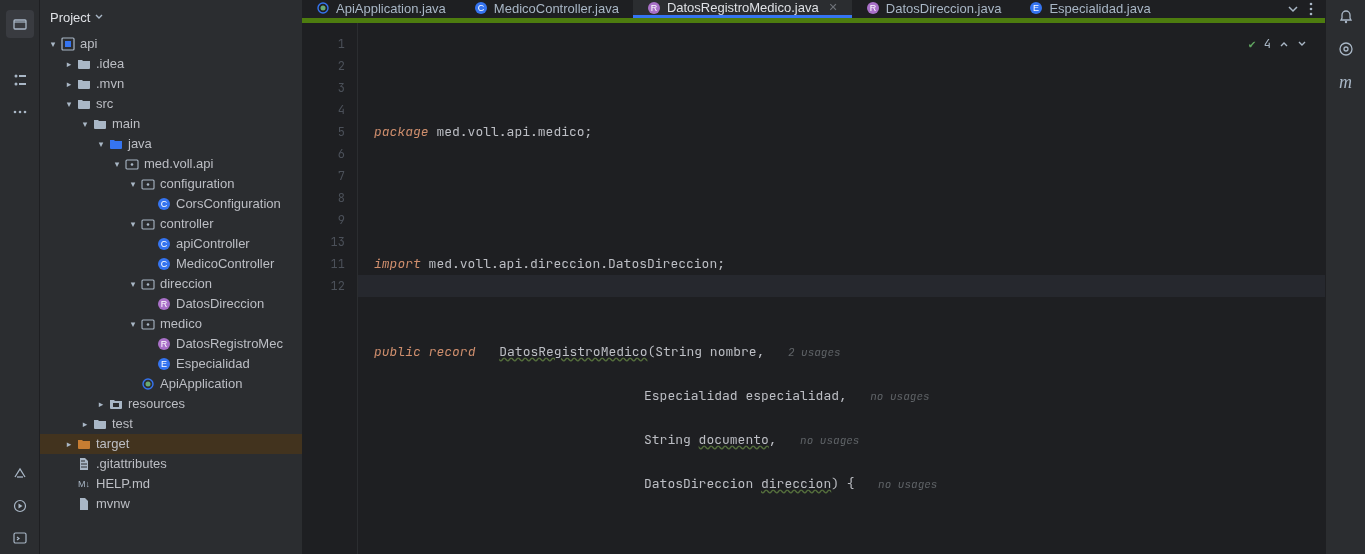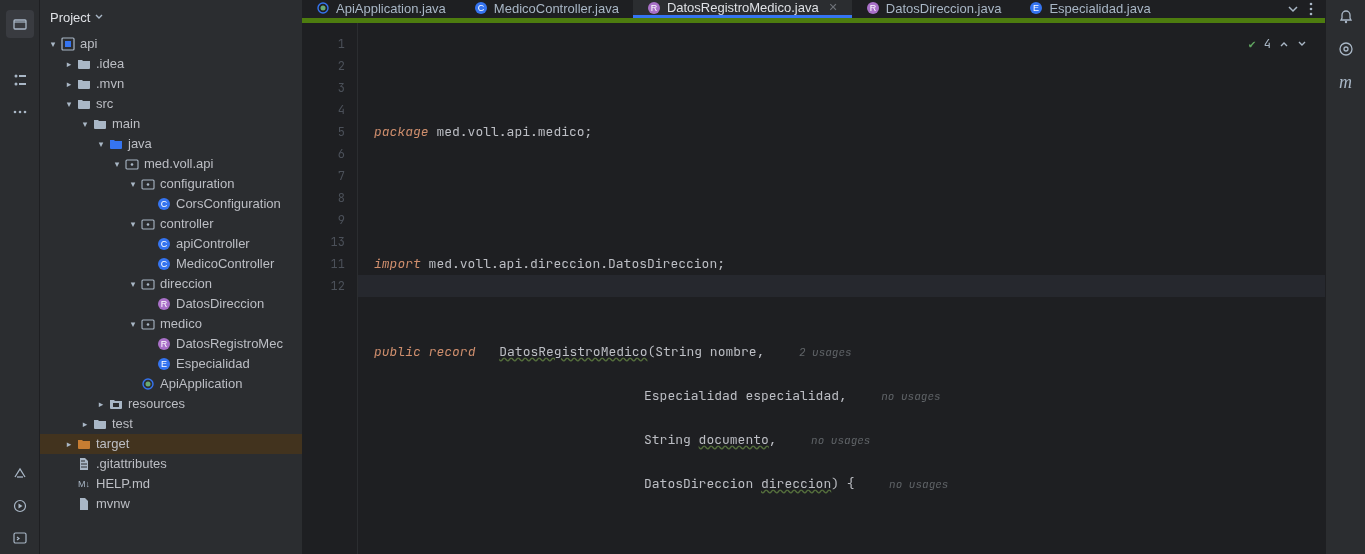--- a/index.html
+++ b/index.html
@@ -126,21 +126,21 @@
   font-family: "JetBrains Mono", Menlo, Consolas, monospace;
   font-size: 13px;
   line-height: 22px;
   white-space: pre;
   position: relative;
 }
 .editor .kw { color: #cf8e6d; font-style: italic; }
 .editor .pkg { color: #bcbec4; }
 .editor .type { color: #bcbec4; margin-left: 16px; }
 .editor .underline-wavy { text-decoration: underline; text-decoration-style: wavy; text-decoration-color: #55703c; }
-.editor .usage { color: #5f6367; font-style: italic; font-size: 11px; margin-left: 11px; }
+.editor .usage { color: #5f6367; font-style: italic; font-size: 11px; }
 .editor .current-line-bg {
   position: absolute; left: 0; right: 0; height: 22px;
   background: #26282e;
   top: 252px;
 }
 .editor .content { position: relative; }
 .ind { display:inline-block; }
 
 .status-overlay {
   position: absolute; top: 10px; right: 18px;

